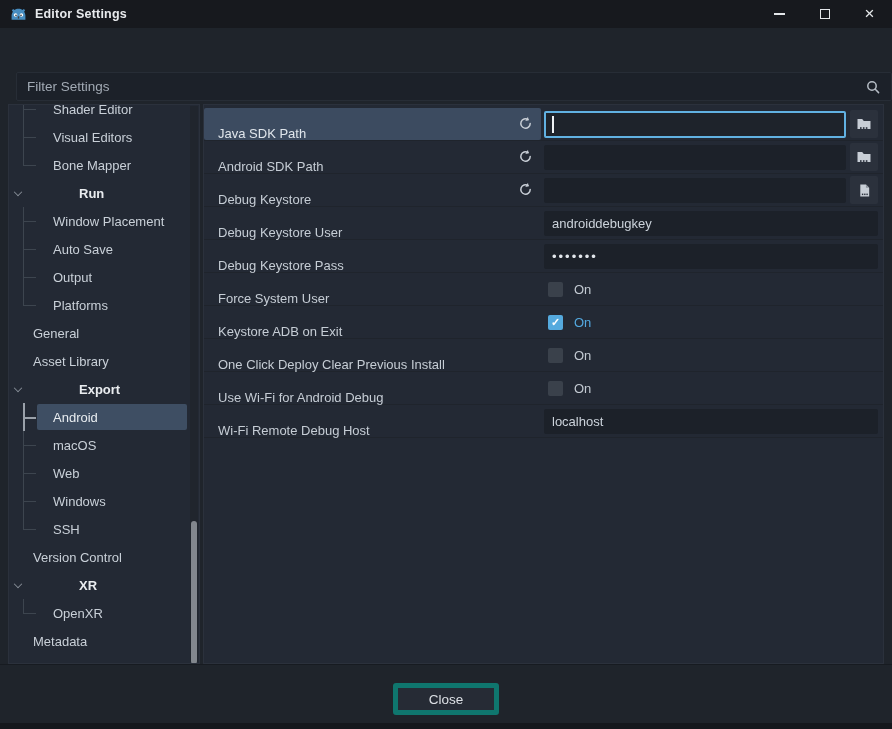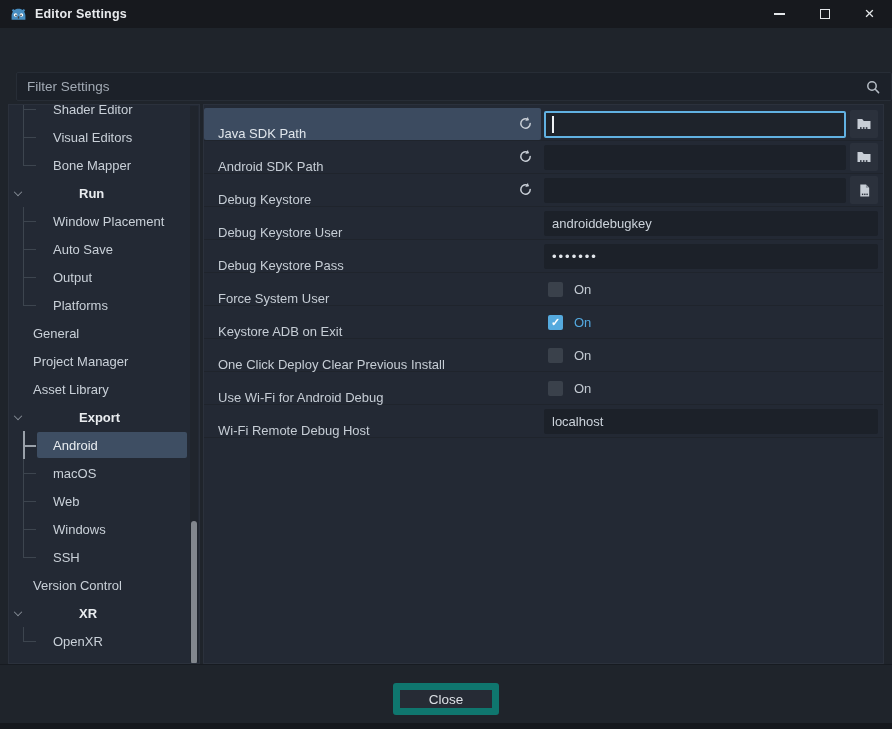--- a/index.html
+++ b/index.html
@@ -62,21 +62,21 @@
   .caret{position:absolute;left:348px;top:8px;width:1.5px;height:17px;background:#eef1f4;z-index:3;}
   .picker{position:absolute;left:646px;top:2px;width:28px;height:28px;background:#2b313c;border:none;border-radius:2px;display:flex;align-items:center;justify-content:center;padding:0;cursor:default;}
   .cbox{position:absolute;left:344px;top:9px;width:15px;height:15px;border-radius:2px;background:#3a414b;display:flex;align-items:center;justify-content:center;}
   .cbox.checked{background:#55aade;}
   .cbox .mark{color:#fff;font-size:11px;line-height:1;font-weight:700;}
   .on-label{position:absolute;left:370px;top:0;line-height:33px;font-size:13px;color:#c3cad2;}
   .on-label.checked{color:#53a9e0;}
 
   
   .footer{position:absolute;left:0;top:664px;width:892px;height:59px;background:#1f242b;border-top:1px solid #171b21;}
-  .close-btn{position:absolute;left:393px;top:18px;width:106px;height:32px;background:#262b35;border:7px solid #0f766e;border-radius:3px;color:#dce0e5;font-size:13.5px;cursor:default;}
+  .close-btn{position:absolute;left:393px;top:18px;width:106px;height:32px;background:#262b35;border:5px solid #0f766e;border-radius:3px;color:#dce0e5;font-size:13.5px;cursor:default;}
   .bottom-strip{position:absolute;left:0;top:723px;width:892px;height:6px;background:#15181d;}
 </style>
 </head>
 <body>
 
 <div class="win">
 
   <div class="titlebar">
     <span class="app-icon">
       <svg width="17" height="17" viewBox="0 0 32 32">
@@ -137,23 +137,20 @@
         <div class="ti d1 pos-mid">
           <span class="ti-label">Output</span>
         </div>
         <div class="ti d1 pos-last">
           <span class="ti-label">Platforms</span>
         </div>
         <div class="ti d0">
           <span class="ti-label">General</span>
         </div>
         <div class="ti d0">
-          <span class="ti-label">Project Manager</span>
-        </div>
-        <div class="ti d0">
           <span class="ti-label">Asset Library</span>
         </div>
         <div class="ti d0 bold">
           <span class="chev"></span>
           <span class="ti-label">Export</span>
         </div>
         <div class="ti d1 selected pos-mid bright">
           <div class="sel-bg"></div>
           <span class="ti-label">Android</span>
         </div>

